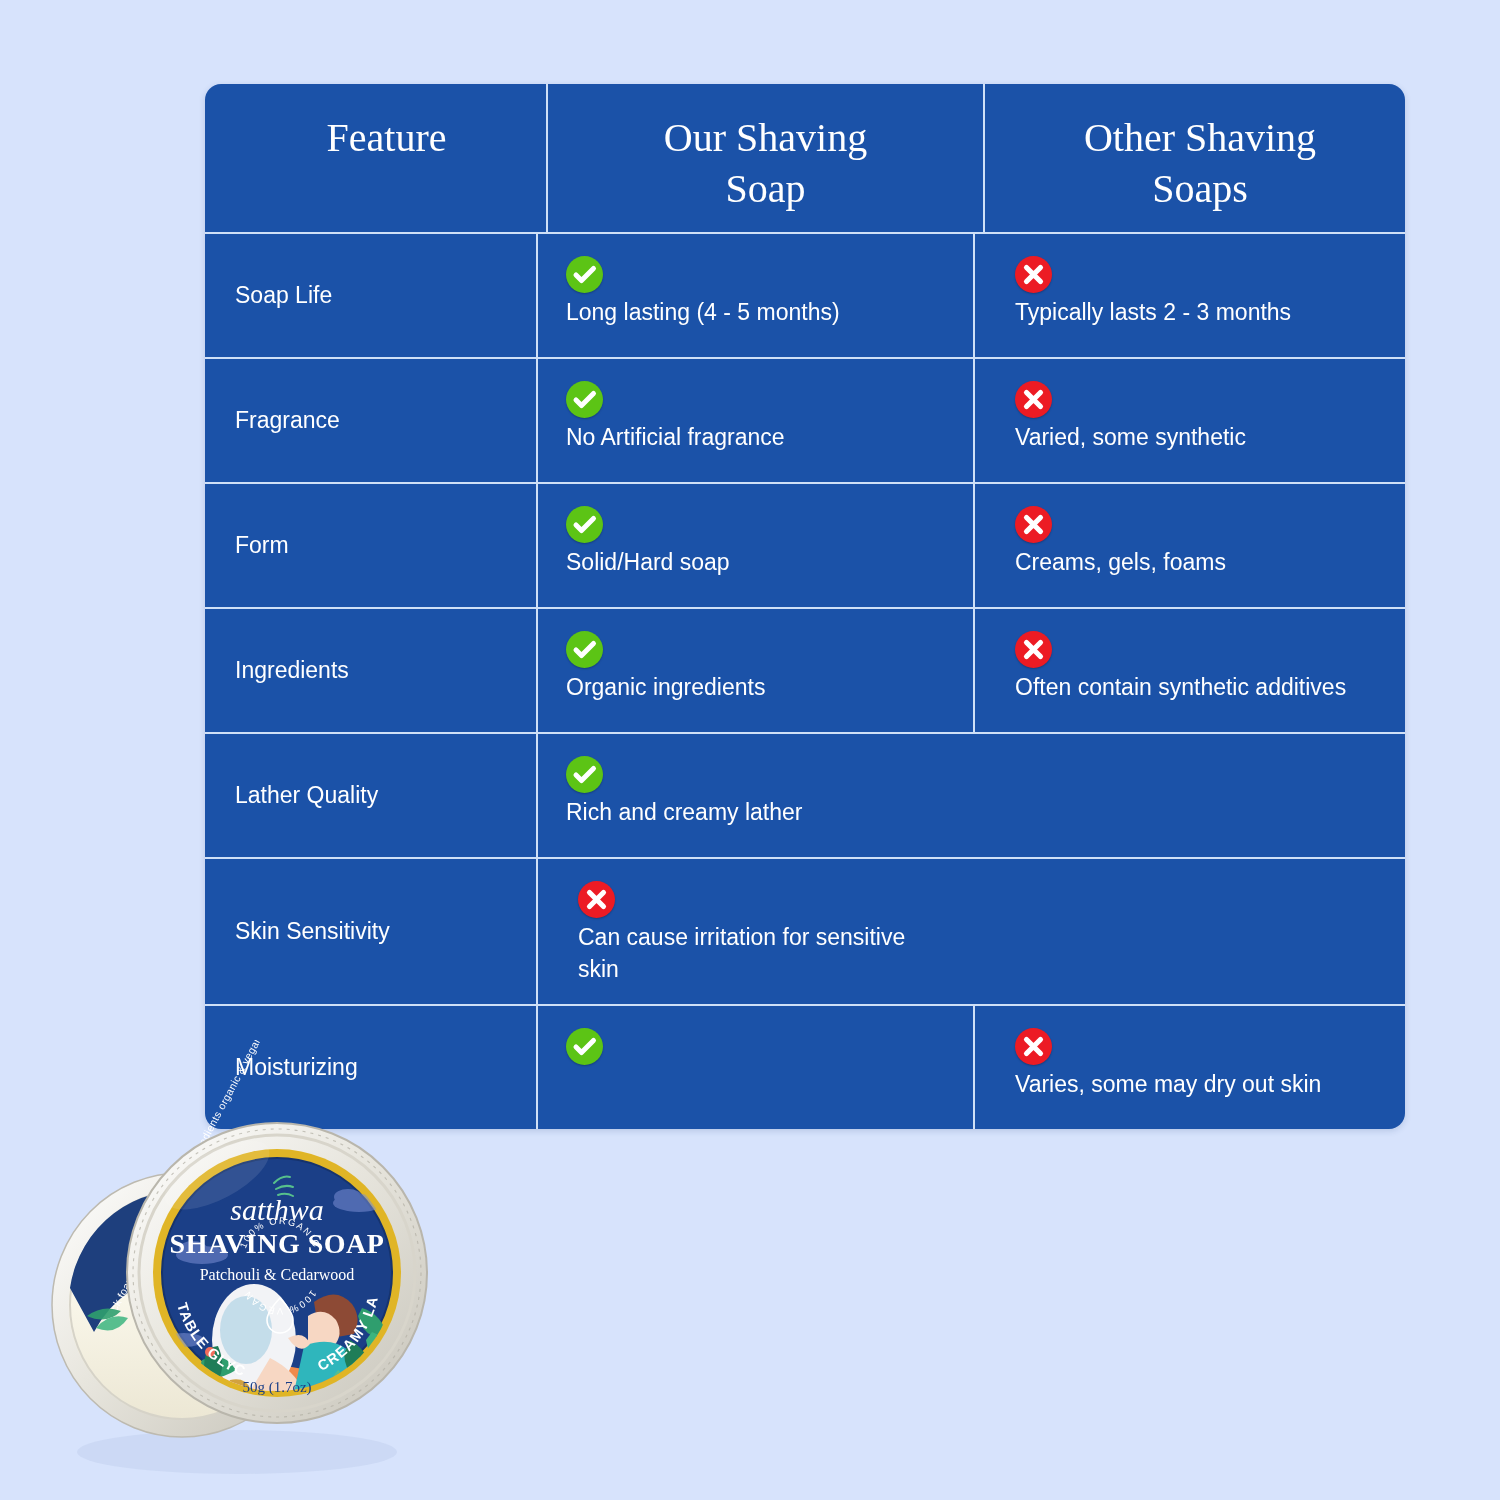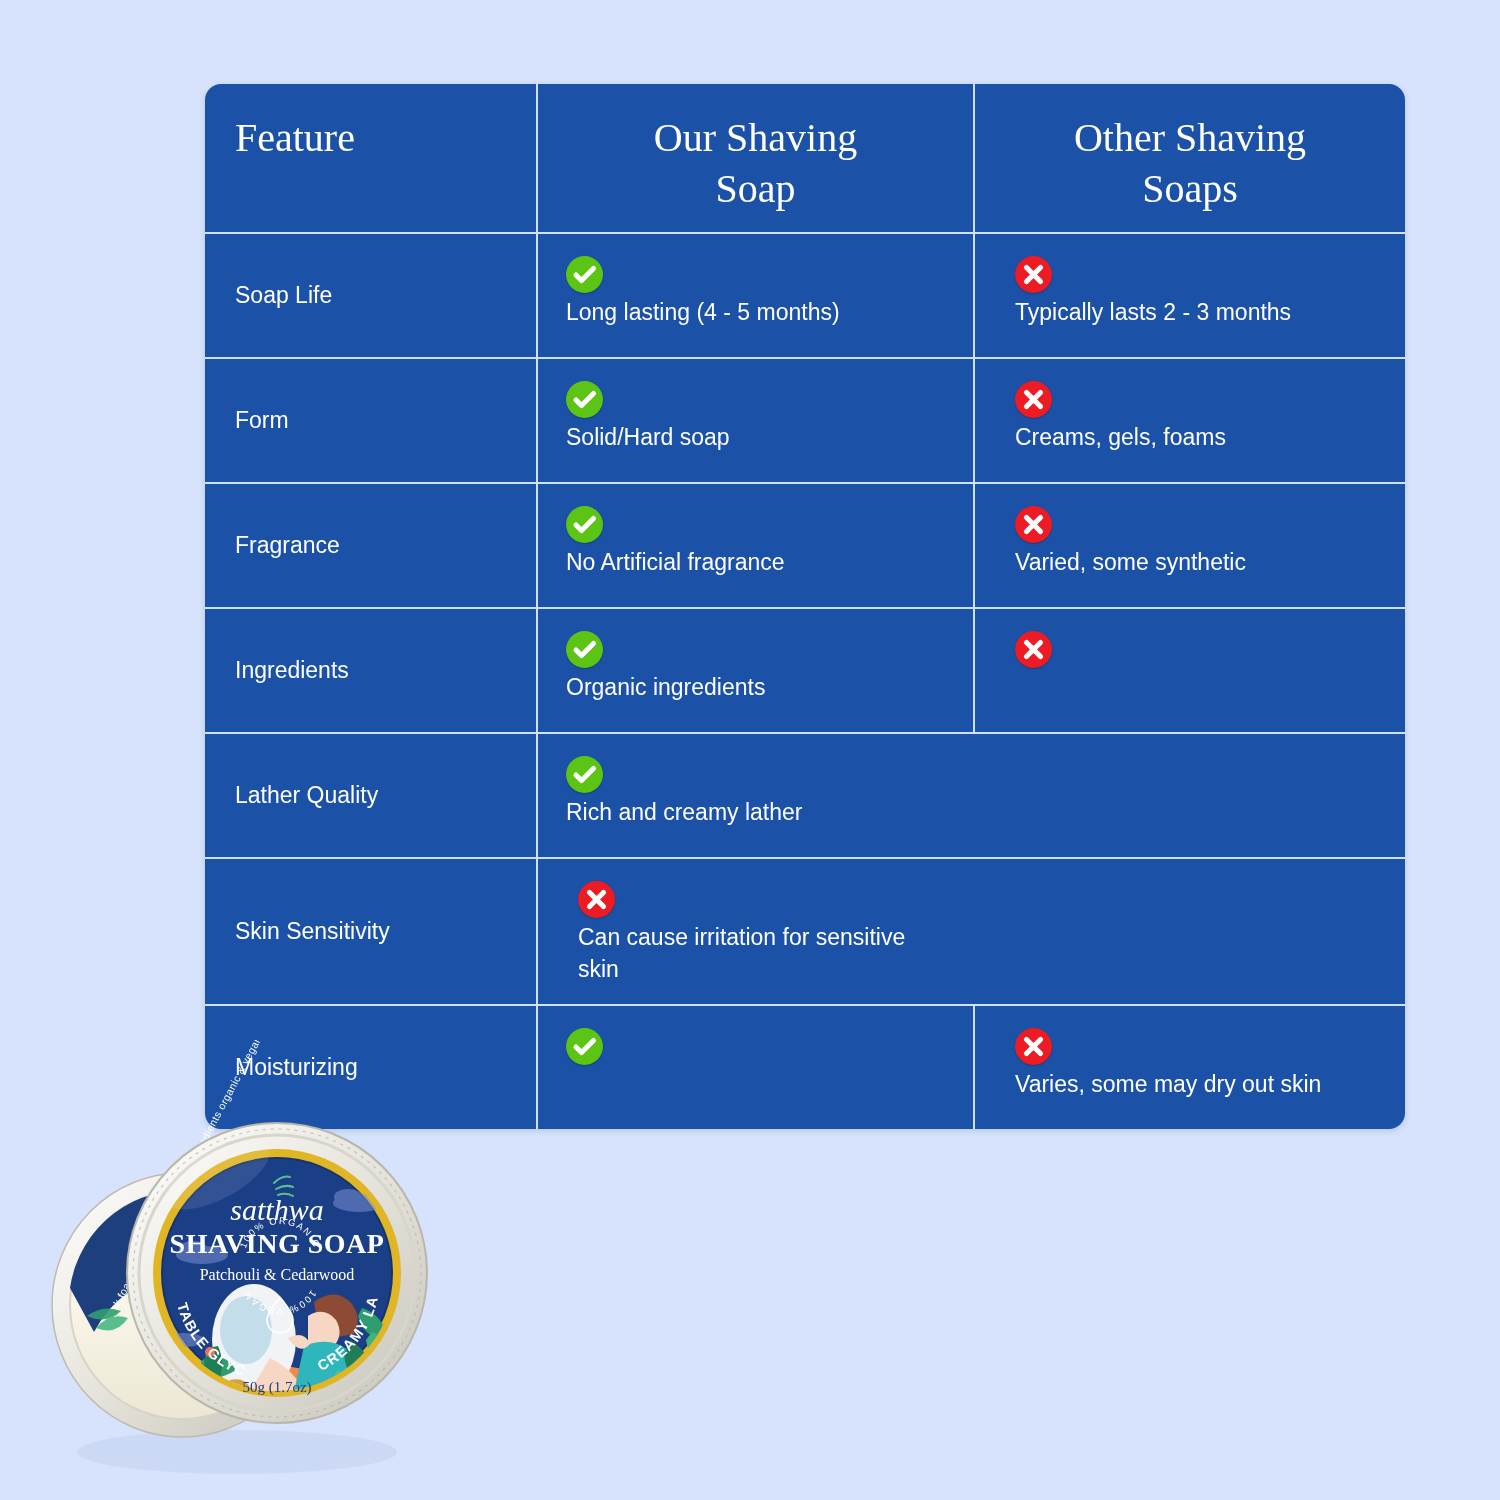--- a/index.html
+++ b/index.html
@@ -51,21 +51,21 @@
   
   .header-row .tcell {
     font-family: "Liberation Serif", serif;
     font-size: 40px;
     line-height: 1.28;
     height: 148px;
     display: flex;
     align-items: flex-start;
     padding-top: 28px;
   }
-  .header-row .col-feature { justify-content: flex-start; }
+  .header-row .col-feature { justify-content: center; margin-left: 10px; }
   .header-row .col-ours,
   .header-row .col-others {
     justify-content: center;
     text-align: center;
     padding-left: 18px;
   }
   .header-row .hdr-text { display: block; }
 
   
   .body-row .tcell {
@@ -155,63 +155,63 @@
     </div>
     <div class="tcell col-others">
       <span class="cell-inner"><span class="status-icon icon-cross"><svg viewBox="0 0 37 37">
               <path d="M11.5 11.5 L25.5 25.5 M25.5 11.5 L11.5 25.5" fill="none" stroke="#ffffff" stroke-width="5.2" stroke-linecap="round"></path>
             </svg></span><span class="value-text">Typically lasts 2 - 3 months</span></span>
     </div>
   </div>
 
   <div class="trow body-row">
     <div class="tcell col-feature">
+      <span class="feature-label">Fragrance</span>
+    </div>
+    <div class="tcell col-ours">
+      <span class="cell-inner"><span class="status-icon icon-check"><svg viewBox="0 0 37 37">
+              <path d="M10 19 l5.5 5.5 L27.5 12.5" fill="none" stroke="#ffffff" stroke-width="5" stroke-linecap="round" stroke-linejoin="round"></path>
+            </svg></span><span class="value-text">No Artificial fragrance</span></span>
+    </div>
+    <div class="tcell col-others">
+      <span class="cell-inner"><span class="status-icon icon-cross"><svg viewBox="0 0 37 37">
+              <path d="M11.5 11.5 L25.5 25.5 M25.5 11.5 L11.5 25.5" fill="none" stroke="#ffffff" stroke-width="5.2" stroke-linecap="round"></path>
+            </svg></span><span class="value-text">Varied, some synthetic</span></span>
+    </div>
+  </div>
+
+  <div class="trow body-row">
+    <div class="tcell col-feature">
       <span class="feature-label">Form</span>
     </div>
     <div class="tcell col-ours">
       <span class="cell-inner"><span class="status-icon icon-check"><svg viewBox="0 0 37 37">
               <path d="M10 19 l5.5 5.5 L27.5 12.5" fill="none" stroke="#ffffff" stroke-width="5" stroke-linecap="round" stroke-linejoin="round"></path>
             </svg></span><span class="value-text">Solid/Hard soap</span></span>
     </div>
     <div class="tcell col-others">
       <span class="cell-inner"><span class="status-icon icon-cross"><svg viewBox="0 0 37 37">
               <path d="M11.5 11.5 L25.5 25.5 M25.5 11.5 L11.5 25.5" fill="none" stroke="#ffffff" stroke-width="5.2" stroke-linecap="round"></path>
             </svg></span><span class="value-text">Creams, gels, foams</span></span>
     </div>
   </div>
 
   <div class="trow body-row">
     <div class="tcell col-feature">
-      <span class="feature-label">Fragrance</span>
-    </div>
-    <div class="tcell col-ours">
-      <span class="cell-inner"><span class="status-icon icon-check"><svg viewBox="0 0 37 37">
-              <path d="M10 19 l5.5 5.5 L27.5 12.5" fill="none" stroke="#ffffff" stroke-width="5" stroke-linecap="round" stroke-linejoin="round"></path>
-            </svg></span><span class="value-text">No Artificial fragrance</span></span>
-    </div>
-    <div class="tcell col-others">
-      <span class="cell-inner"><span class="status-icon icon-cross"><svg viewBox="0 0 37 37">
-              <path d="M11.5 11.5 L25.5 25.5 M25.5 11.5 L11.5 25.5" fill="none" stroke="#ffffff" stroke-width="5.2" stroke-linecap="round"></path>
-            </svg></span><span class="value-text">Varied, some synthetic</span></span>
-    </div>
-  </div>
-
-  <div class="trow body-row">
-    <div class="tcell col-feature">
       <span class="feature-label">Ingredients</span>
     </div>
     <div class="tcell col-ours">
       <span class="cell-inner"><span class="status-icon icon-check"><svg viewBox="0 0 37 37">
               <path d="M10 19 l5.5 5.5 L27.5 12.5" fill="none" stroke="#ffffff" stroke-width="5" stroke-linecap="round" stroke-linejoin="round"></path>
             </svg></span><span class="value-text">Organic ingredients</span></span>
     </div>
     <div class="tcell col-others">
       <span class="cell-inner"><span class="status-icon icon-cross"><svg viewBox="0 0 37 37">
               <path d="M11.5 11.5 L25.5 25.5 M25.5 11.5 L11.5 25.5" fill="none" stroke="#ffffff" stroke-width="5.2" stroke-linecap="round"></path>
-            </svg></span></span>
+            </svg></span><span class="value-text">Often contain synthetic additives</span></span>
     </div>
   </div>
 
   <div class="trow body-row">
     <div class="tcell col-feature">
       <span class="feature-label">Lather Quality</span>
     </div>
     <div class="tcell col-ours">
       <span class="cell-inner"><span class="status-icon icon-check"><svg viewBox="0 0 37 37">
               <path d="M10 19 l5.5 5.5 L27.5 12.5" fill="none" stroke="#ffffff" stroke-width="5" stroke-linecap="round" stroke-linejoin="round"></path>

